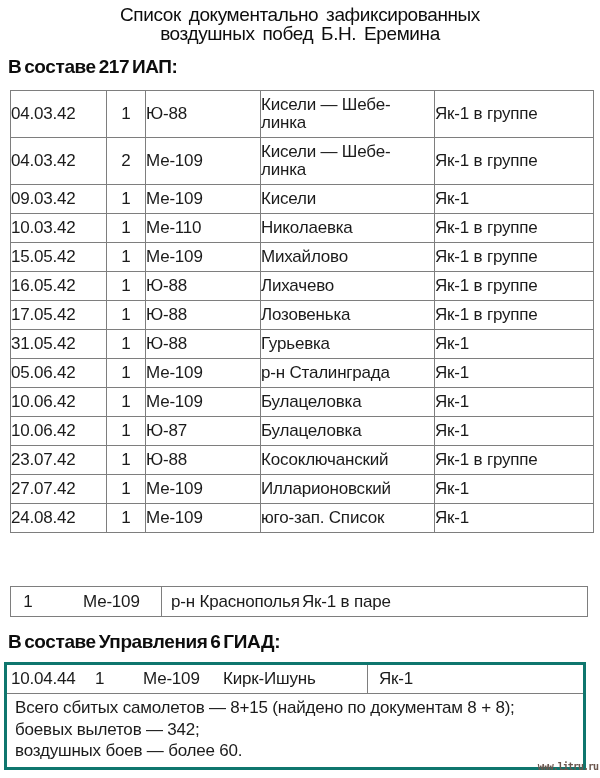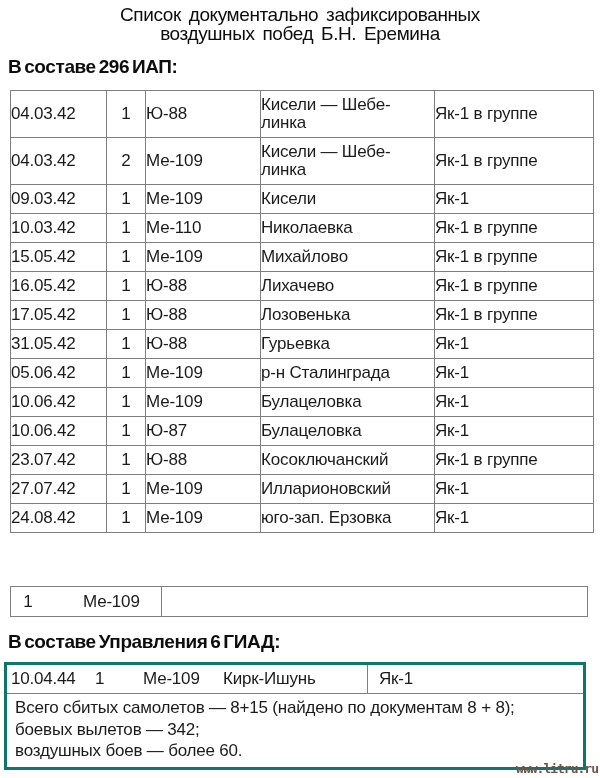--- a/index.html
+++ b/index.html
@@ -64,35 +64,35 @@
   .t3row .t  { left:136px; }
   .t3row .l  { left:216px; }
   .t3row .cell-r {
     position:absolute; left:360px; top:0; right:0; height:28px;
     border-left:1px solid #7e7e7e; }
   .t3row .cell-r span { position:absolute; left:11px; top:4px; }
   .summary { padding:3px 6px 5px 8px; line-height:21.5px; font-size:17px; }
 
   .watermark {
     position:absolute; right:2px; top:761px;
-    font-family:"DejaVu Sans Mono", monospace; font-size:13px; font-weight:bold;
+    font-family:"DejaVu Sans Mono", monospace; font-size:10px; font-weight:bold;
     letter-spacing:-1px; color:#6b564e;
   }
 </style>
 </head>
 <body>
 
 <div class="page">
 
   <div class="title">
     <div>Список документально зафиксированных</div>
     <div>воздушных побед Б.Н. Еремина</div>
   </div>
 
-  <div class="section-heading h1">В составе 296 ИАП:</div>
+  <div class="section-heading h1">В составе 217 ИАП:</div>
 
   <table class="victories">
     <tbody>
       <tr class="r2">
         <td class="date">04.03.42</td>
         <td class="num">1</td>
         <td class="type">Ю-88</td>
         <td class="loc">Кисели — Шебе-
 линка</td>
         <td class="res">Як-1 в группе</td>
@@ -179,31 +179,35 @@
         <td class="date">27.07.42</td>
         <td class="num">1</td>
         <td class="type">Ме-109</td>
         <td class="loc">Илларионовский</td>
         <td class="res">Як-1</td>
       </tr>
       <tr class="r1">
         <td class="date">24.08.42</td>
         <td class="num">1</td>
         <td class="type">Ме-109</td>
-        <td class="loc">юго-зап. Ерзовка</td>
+        <td class="loc">юго-зап. Список</td>
         <td class="res">Як-1</td>
       </tr>
     </tbody>
   </table>
 
 
   <div class="t2">
     <div class="c2">
       <span class="cnt">1</span>
       <span class="typ">Ме-109</span>
+    </div>
+    <div class="c3">
+      <span class="lc">р-н Краснополья</span>
+      <span>Як-1 в паре</span>
     </div>
   </div>
 
   <div class="section-heading h3">В составе Управления 6 ГИАД:</div>
 
   <div class="t3box">
     <div class="t3row">
       <div class="cell-l">
         <span class="d">10.04.44</span>
         <span class="n">1</span>

